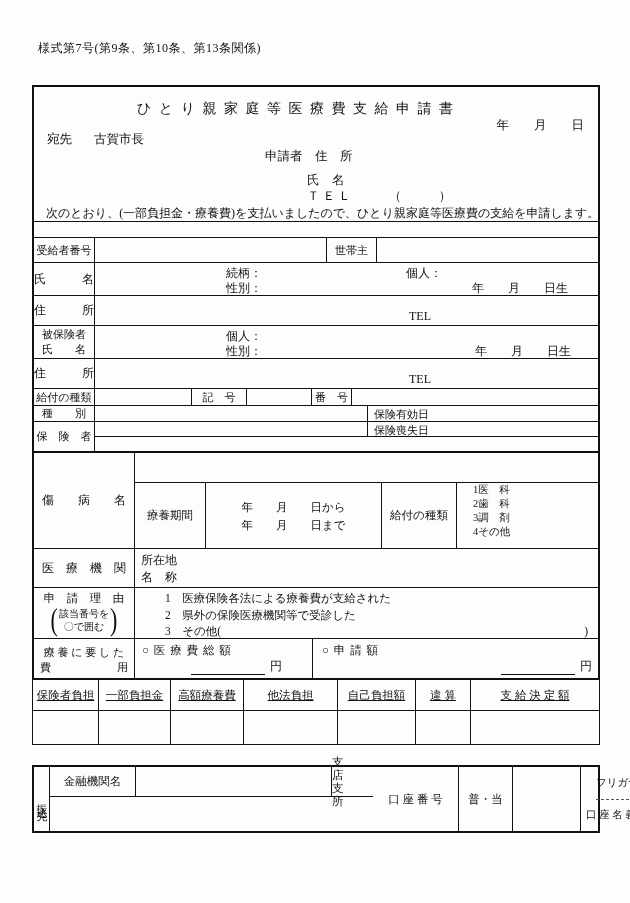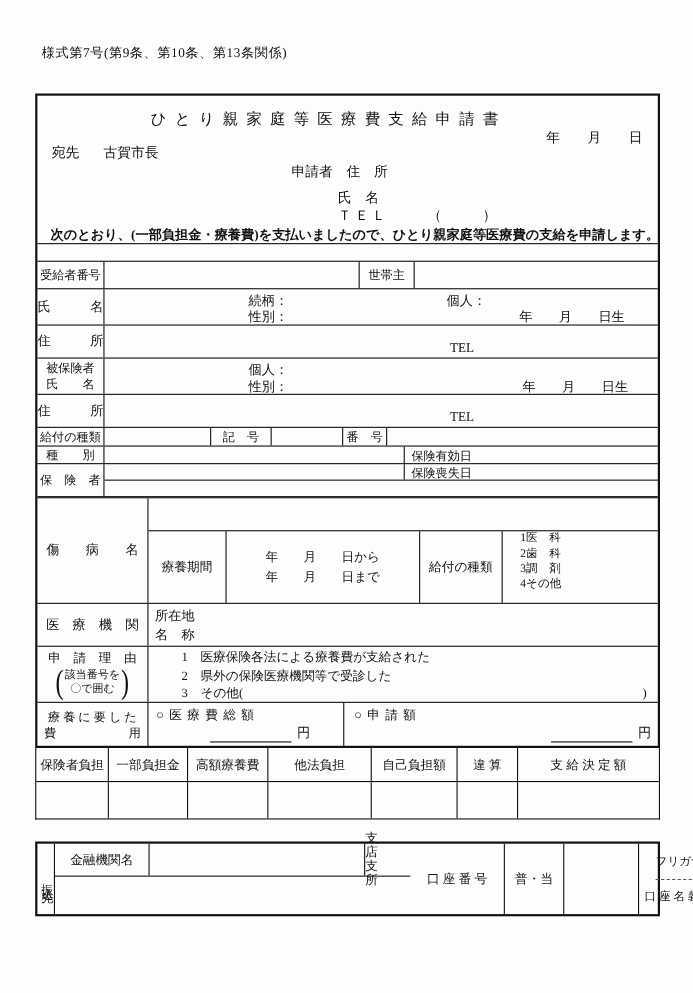--- a/index.html
+++ b/index.html
@@ -19,21 +19,21 @@
   
   .hdr { position:relative; height:135px; border-bottom:1px solid #111; }
   .title { position:absolute; top:13px; left:0; right:40px; text-align:center; font-size:14px; letter-spacing:2px; white-space:nowrap; }
   .date-line { position:absolute; top:30px; right:14px; font-size:12.5px; }
   .to-line { position:absolute; top:44px; left:13px; font-size:12.5px; }
   .to-line .to-name { margin-left:22px; }
   .app-addr { position:absolute; top:61px; left:231px; font-size:12.5px; }
   .app-name { position:absolute; top:85px; left:273px; font-size:12.5px; }
   .app-tel  { position:absolute; top:101px; left:273px; font-size:12.5px; }
   .app-tel .paren { margin-left:38px; }
-  .statement { position:absolute; top:118px; left:12px; right:4px; font-size:12px; white-space:nowrap;font-weight:bold; }
+  .statement { position:absolute; top:118px; left:12px; right:4px; font-size:12px; white-space:nowrap; }
 
   
   .stack { margin-top:15px; border-top:1px solid #111; }
   .band { display:flex; border-bottom:1px solid #111; align-items:stretch; }
   .band.nb { border-bottom:none;justify-content:space-between; }
   .band.thick-top { border-top:1px solid #111; }
   .c { border-right:1px solid #111; position:relative; font-size:12px; overflow:hidden; }
   .c.nr { border-right:none; }
   .lab { display:flex; align-items:center; justify-content:center; text-align:center; }
   .subcol { display:flex; flex-direction:column; }
@@ -53,21 +53,21 @@
   .paren-notes { font-size:10px; line-height:13px; text-align:center; }
 
   .cost-line-wrap { position:absolute; bottom:5px; display:flex; align-items:flex-end; font-size:12px; }
   .uline { display:inline-block; width:74px; border-bottom:1px solid #111; height:12px; margin-right:5px; }
 
   
   .amounts { position:absolute; left:32px; top:680px; width:568px; border:1px solid #111; border-top:none; }
   .arow { display:flex; }
   .arow.head { border-bottom:1px solid #111; height:31px; }
   .arow.body { height:33px; }
-  .ac { border-right:1px solid #111; display:flex; align-items:center; justify-content:center; font-size:11.5px; text-align:right; }
+  .ac { border-right:1px solid #111; display:flex; align-items:center; justify-content:center; font-size:11.5px; text-align:right;text-decoration:underline; }
   .ac.nr { border-right:none; }
 
   
   .bank { position:absolute; left:32px; top:765px; width:568px; height:68px; border:2px solid #111; display:flex; }
   .vert { width:24px; border-right:1px solid #111; display:flex; align-items:center; justify-content:center; }
   .vert span { writing-mode:vertical-rl; font-size:11px; letter-spacing:3px; }
   .bank-main { flex:1; display:flex; flex-direction:row; }
   .brow1 { display:flex; height:30px; border-bottom:1px solid #111; }
   .brow2 { display:flex; flex:1; }
   .bc { border-right:1px solid #111; display:flex; align-items:center; justify-content:center; font-size:11.5px; text-align:center; }

